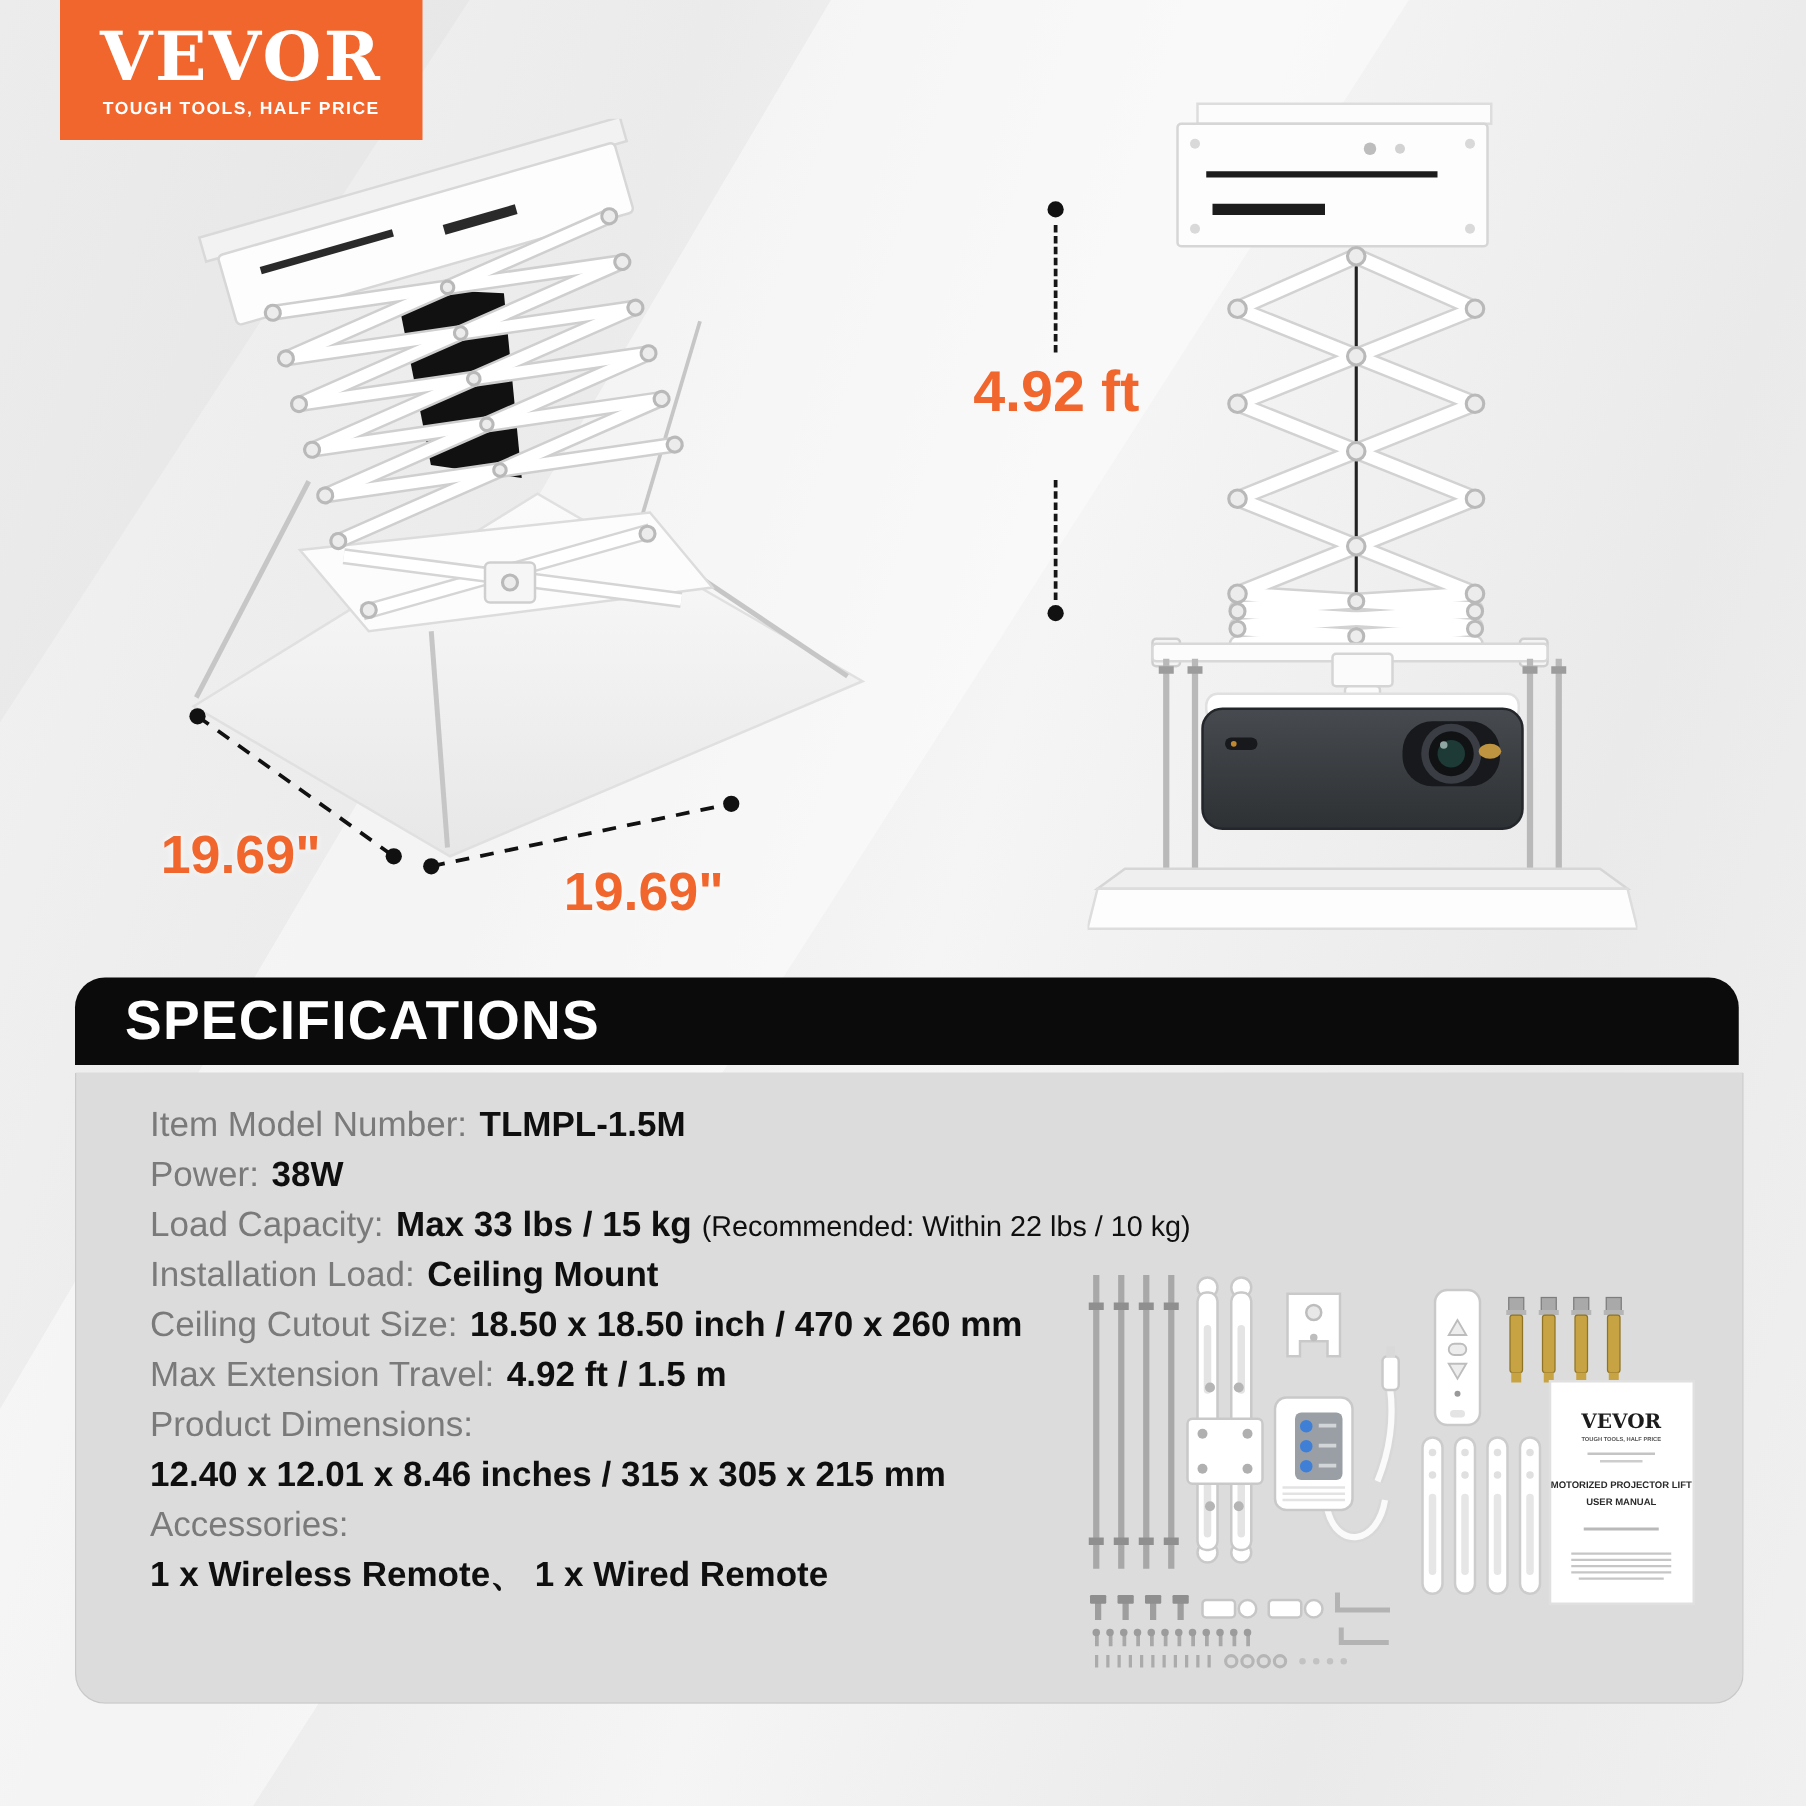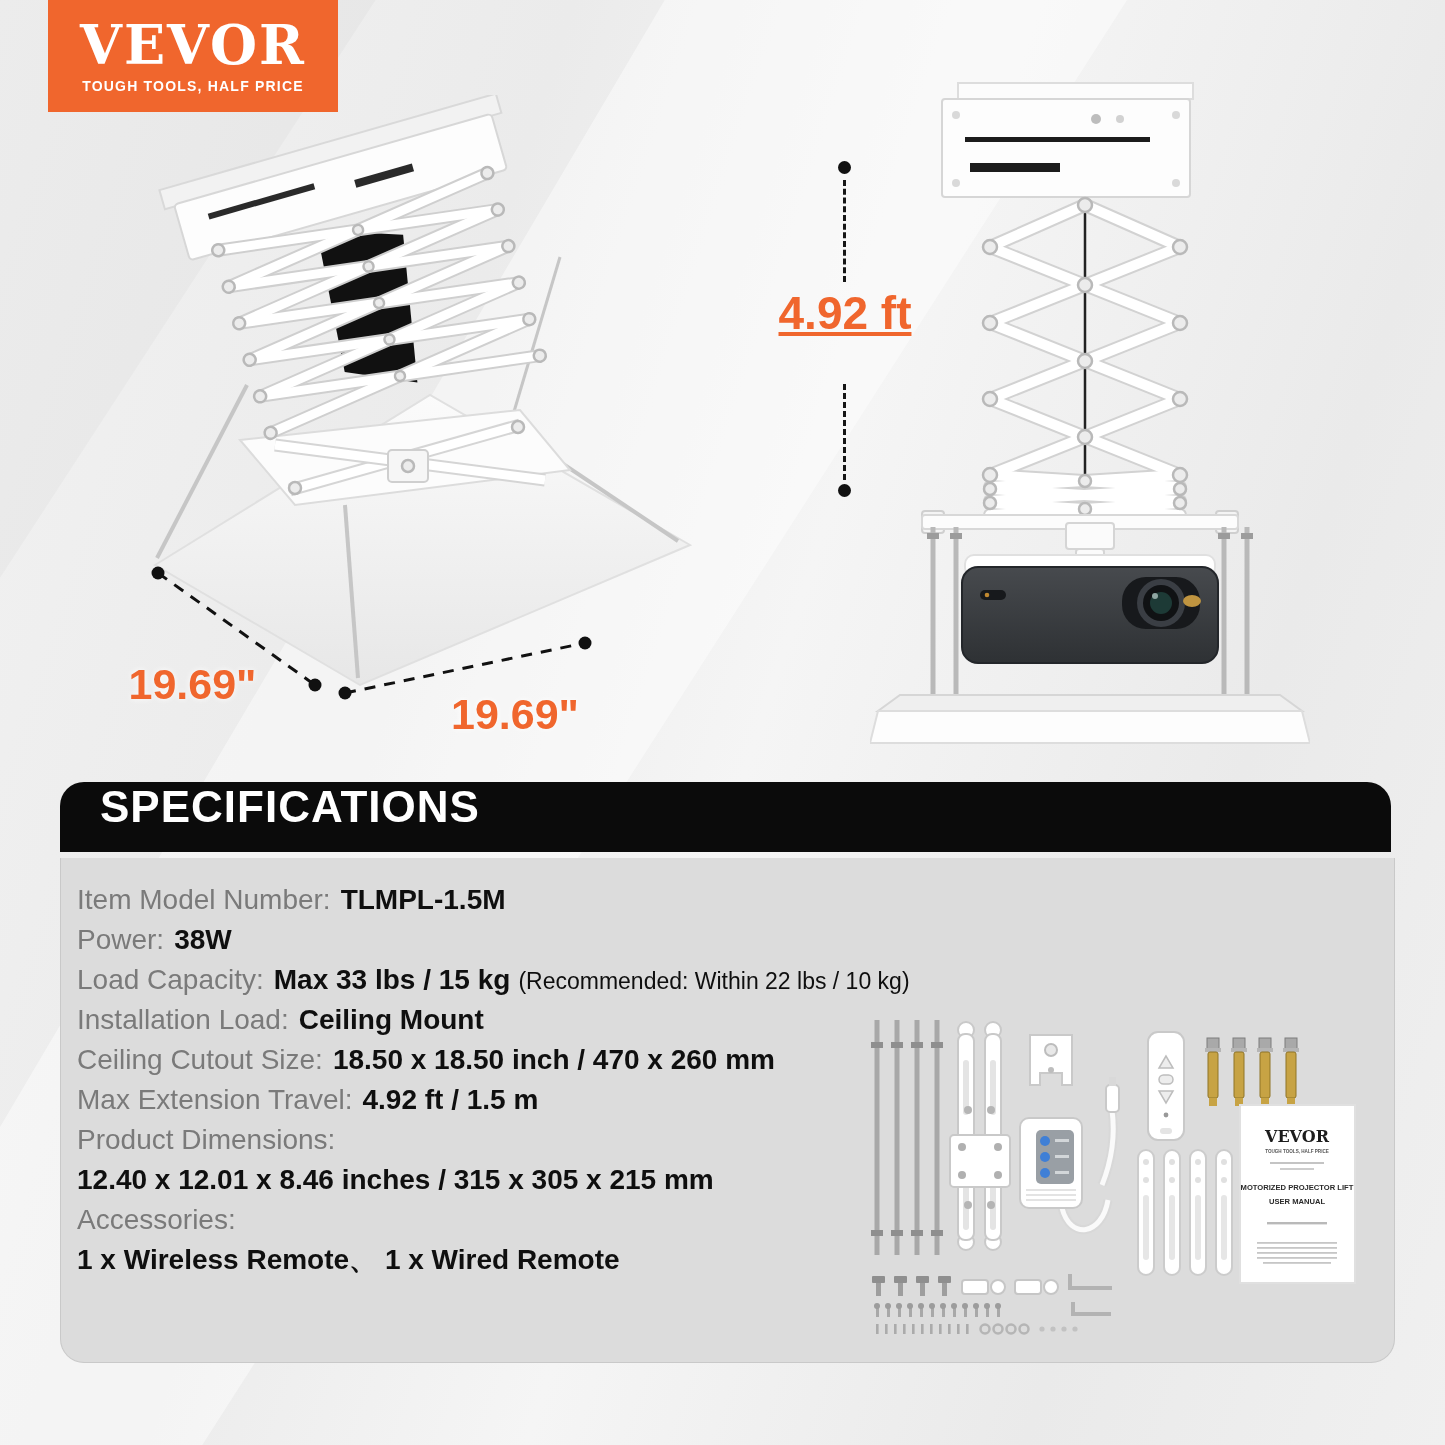--- a/index.html
+++ b/index.html
@@ -15,32 +15,32 @@
   
   .logo{position:absolute;left:48px;top:0;width:290px;height:112px;background:#F0662D;
         display:flex;flex-direction:column;align-items:center;justify-content:center;}
   .logo .word{font-family:"DejaVu Serif","Liberation Serif",serif;font-weight:bold;
         color:#fff;font-size:54px;line-height:54px;letter-spacing:2px;}
   .logo .tag{color:#fff;font-size:14px;font-weight:bold;letter-spacing:1.2px;margin-top:6px;white-space:nowrap;}
   
   .dim-label{position:absolute;color:#F0662D;font-weight:bold;font-size:43px;text-align:center;
              text-shadow:0 0 6px rgba(255,255,255,.9);}
   .h-note{position:absolute;left:695px;top:289px;width:300px;text-align:center;color:#F0662D;}
-  .h-note .v{font-size:46px;font-weight:bold;line-height:48px;text-decoration:underline;}
+  .h-note .v{font-size:46px;font-weight:bold;line-height:48px;}
   .h-note .l{font-size:28px;font-weight:bold;line-height:32px;}
   .dash-v{position:absolute;left:843px;width:0;border-left:3px dashed #161616;}
   .dot{position:absolute;width:13px;height:13px;border-radius:50%;background:#111;}
   
   .spec-panel{position:absolute;left:60px;top:782px;width:1335px;height:581px;}
   .spec-head{position:absolute;left:0;top:0;right:4px;height:70px;background:#0b0b0b;
-             border-radius:24px 24px 0 0;display:flex;}
+             border-radius:24px 24px 0 0;display:flex;align-items:center;}
   .spec-head h1{margin:0 0 0 40px;color:#fff;font-size:44px;letter-spacing:1px;font-weight:bold;}
   .spec-body{position:absolute;left:0;top:76px;right:0;bottom:0;background:#dcdcdc;
              border-radius:0 0 24px 24px;border:1px solid #c9c9c9;border-top:none;
-             padding:22px 0 0 16px;box-sizing:border-box;}
+             padding:22px 0 0 59px;box-sizing:border-box;}
   .spec-line{height:40px;line-height:40px;font-size:28px;color:#7a7a7a;white-space:nowrap;}
   .spec-line .val{color:#0f0f0f;font-weight:bold;margin-left:10px;}
   .spec-line .val.noml{margin-left:0;}
   .spec-line .note{color:#0f0f0f;font-weight:normal;font-size:23px;margin-left:8px;}
   .art{position:absolute;}
 </style>
 </head>
 <body>
 
 <div id="stage">

